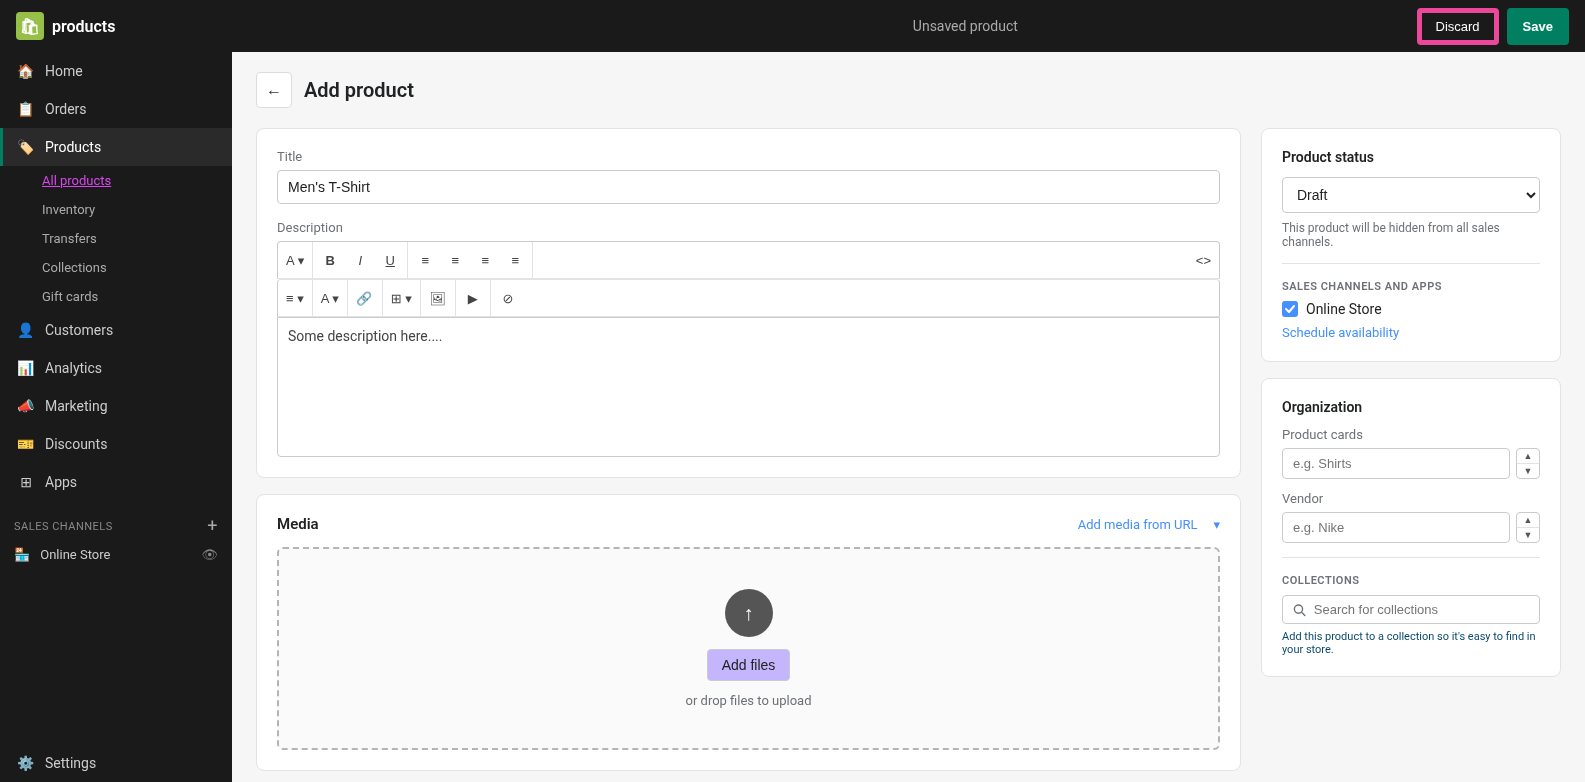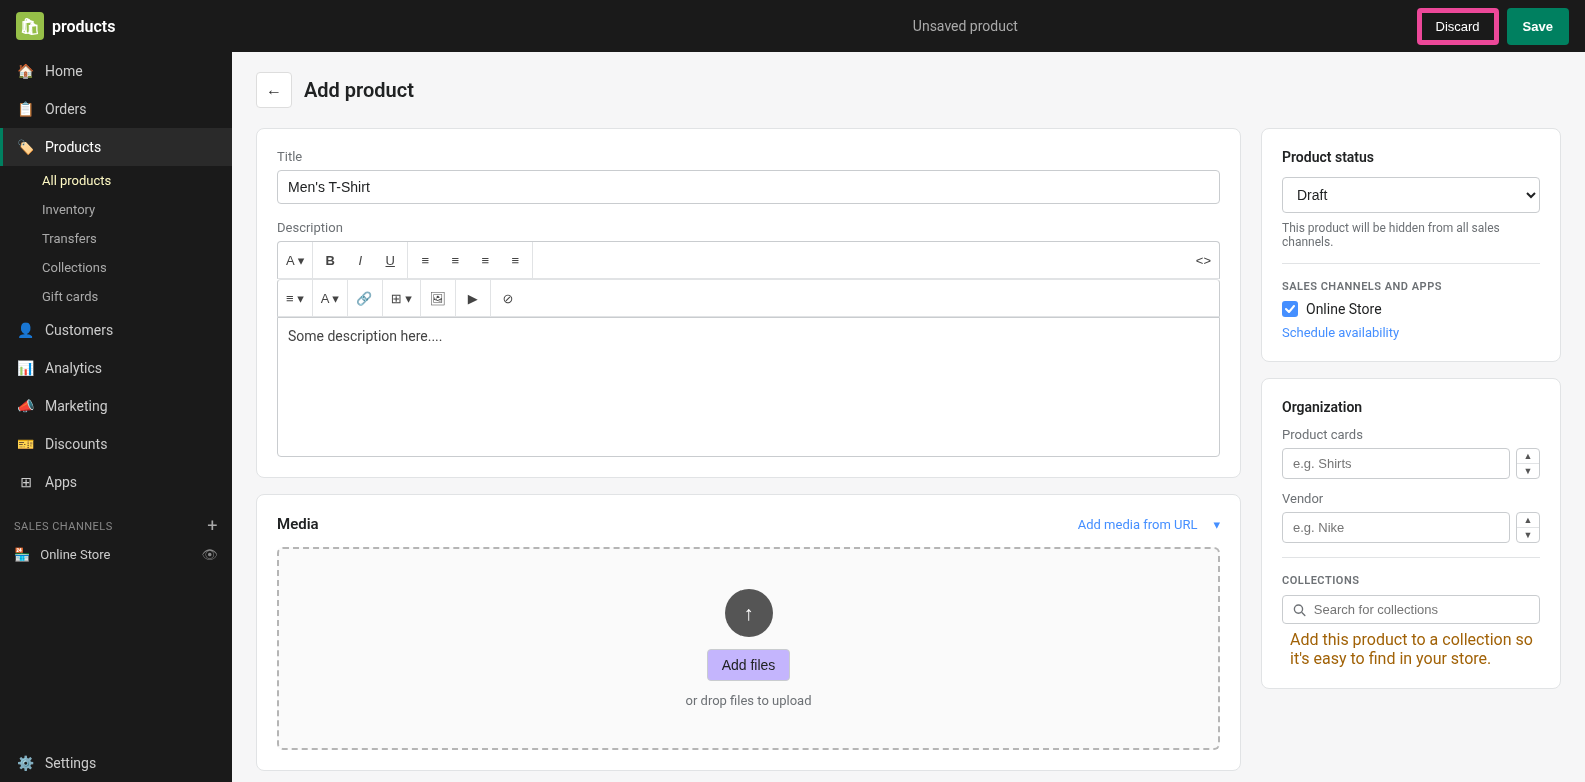--- a/index.html
+++ b/index.html
@@ -92,21 +92,21 @@
       border-left: 3px solid transparent;
     }
     .sidebar-item.active { background: #2a2a2a; border-left: 3px solid #008060; color: #fff; }
     .sidebar-item .icon { width: 18px; height: 18px; display: flex; align-items: center; justify-content: center; flex-shrink: 0; }
     .sidebar-sub-item {
       padding: 7px 14px 7px 42px;
       font-size: 13px;
       color: #aaa;
       cursor: pointer;
     }
-    .sidebar-sub-item.active { color: #fef9c3; }
+    .sidebar-sub-item.active { color: #d946ef; text-decoration: underline; }
     .sidebar-section-label {
       padding: 16px 14px 4px;
       font-size: 11px;
       text-transform: uppercase;
       color: #888;
       letter-spacing: 0.5px;
       display: flex;
       align-items: center;
       justify-content: space-between;
     }
@@ -387,24 +387,23 @@
     }
     .search-collections input {
       border: none;
       outline: none;
       font-size: 13px;
       color: #202223;
       width: 100%;
       background: transparent;
     }
     .collections-hint {
-      font-size: 16px;
-      color: #a16207;
+      font-size: 11px;
+      color: #0c4a6e;
       margin-top: 6px;
-      margin-left: 8px;
     }
 
     
     .divider { border-top: 1px solid #e1e3e5; margin: 14px 0; }
   </style>
 </head>
 <body>
 
 <nav class="topnav">
   <div class="topnav-logo">

